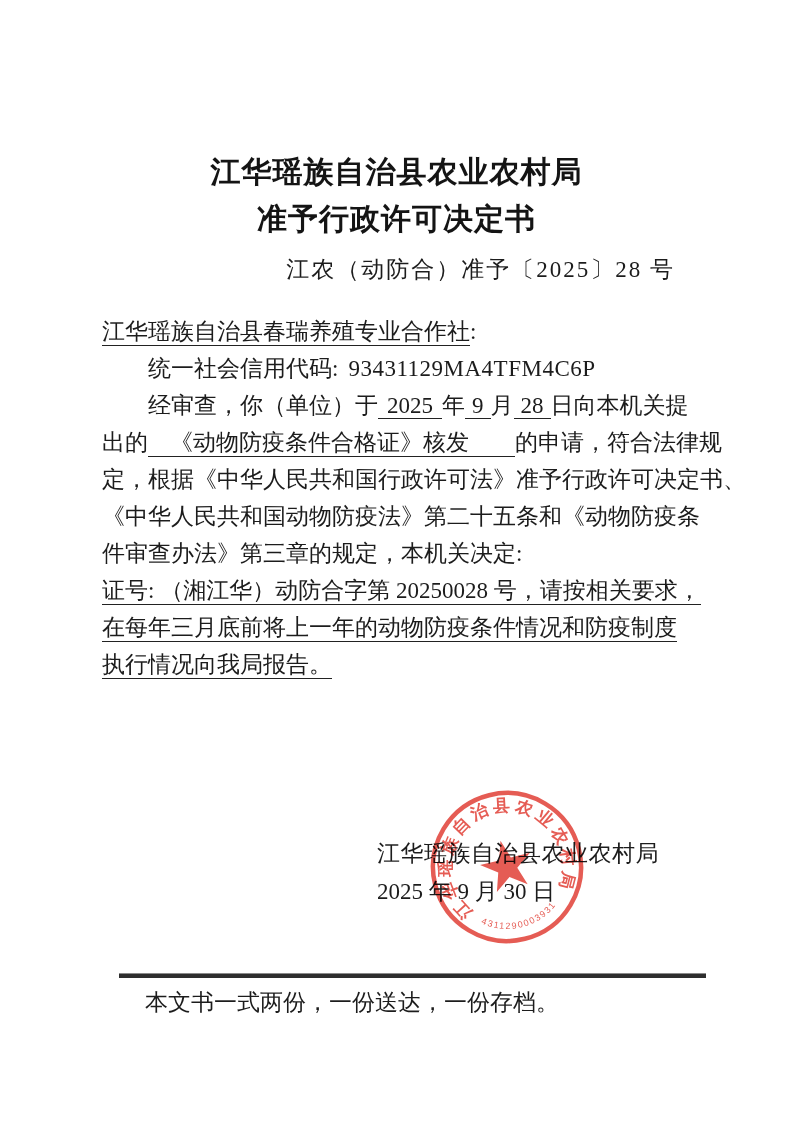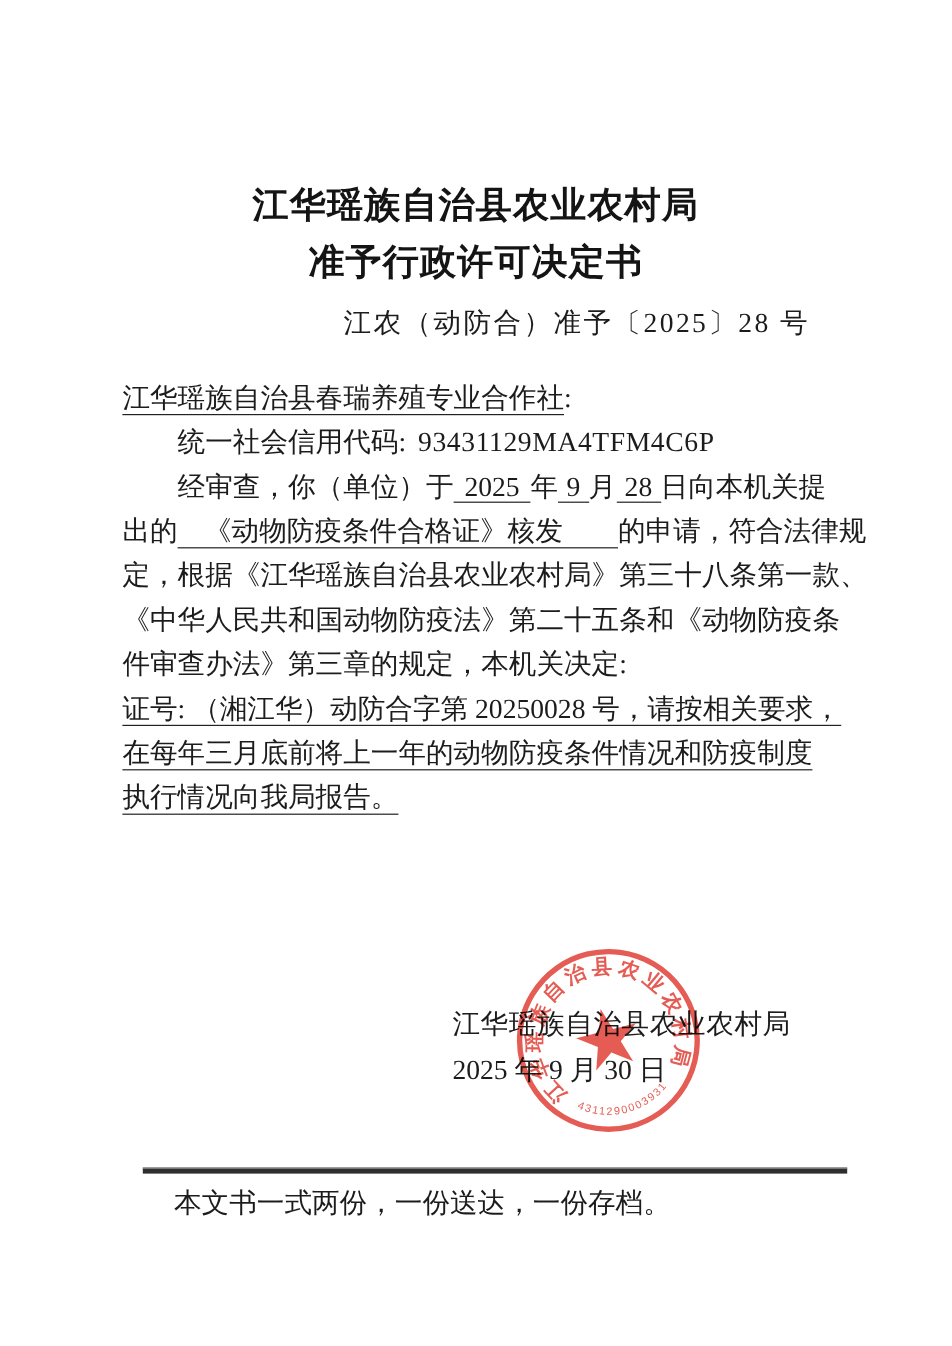--- a/index.html
+++ b/index.html
@@ -107,21 +107,21 @@
   <div class="body-block">
 
     <div class="bline"><span class="u">江华瑶族自治县春瑞养殖专业合作社</span><span>:</span></div>
 
     <div class="bline ind"><span>统一社会信用代码:</span><span class="code">93431129MA4TFM4C6P</span></div>
 
     <div class="bline ind"><span>经审查，你（单位）于</span><span class="u fill-num">2025</span><span>年</span><span class="u fill-num-sm">9</span><span>月</span><span class="u fill-num-sm">28</span><span>日向本机关提</span></div>
 
     <div class="bline"><span>出的</span><span class="u gap-l gap-r">《动物防疫条件合格证》核发</span><span>的申请，符合法律规</span></div>
 
-    <div class="bline">定，根据《江华瑶族自治县农业农村局》第三十八条第一款、</div>
+    <div class="bline">定，根据《中华人民共和国行政许可法》准予行政许可决定书、</div>
     <div class="bline">《中华人民共和国动物防疫法》第二十五条和《动物防疫条</div>
     <div class="bline">件审查办法》第三章的规定，本机关决定:</div>
 
     <div class="bline"><span class="u"><span>证号: （湘江华）动防合字第 </span><span>20250028</span><span> 号，请按相关要求，</span></span></div>
     <div class="bline"><span class="u">在每年三月底前将上一年的动物防疫条件情况和防疫制度</span></div>
     <div class="bline"><span class="u">执行情况向我局报告。</span></div>
   </div>
 
   <div class="sig-block">
     <div class="sig-agency">江华瑶族自治县农业农村局</div>

